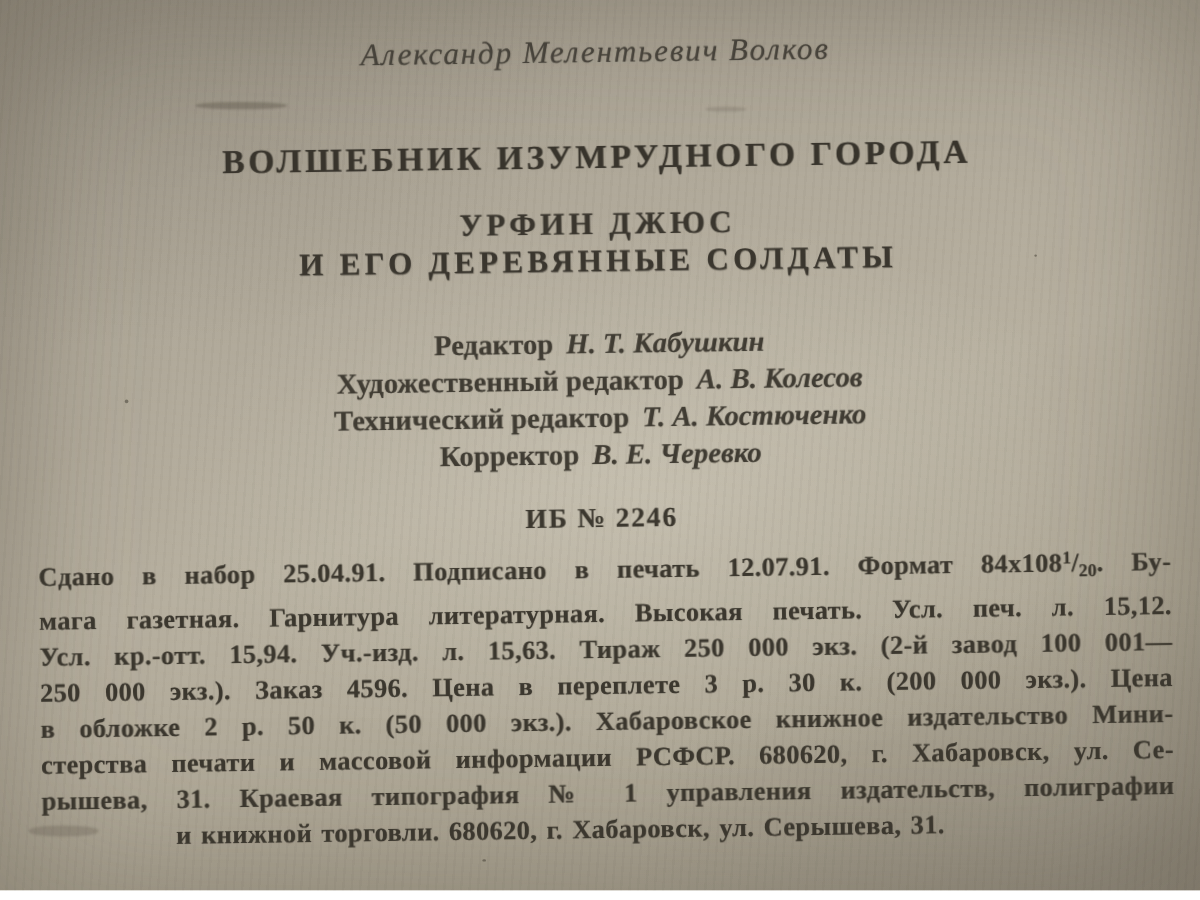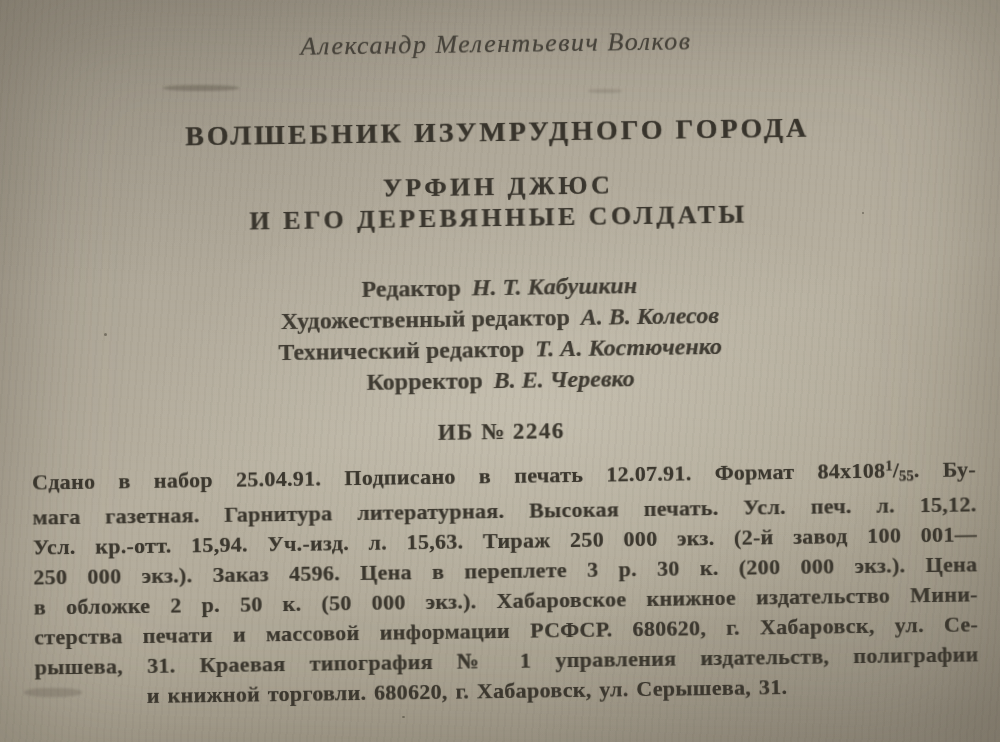--- a/index.html
+++ b/index.html
@@ -140,21 +140,21 @@
       </div>
       <div>
         <span class="role">Корректор</span><span class="name">В. Е. Черевко</span>
       </div>
     </div>
 
     <div class="center ib">ИБ № 2246</div>
 
     <div class="imprint">
       <div class="imp-line">
-        <span>Сдано в набор 25.04.91. Подписано в печать 12.07.91. Формат 84х108</span><span class="frac-num">1</span><span class="frac-sep">/</span><span class="frac-den">55</span><span>. Бу-</span>
+        <span>Сдано в набор 25.04.91. Подписано в печать 12.07.91. Формат 84х108</span><span class="frac-num">1</span><span class="frac-sep">/</span><span class="frac-den">20</span><span>. Бу-</span>
       </div>
       <div class="imp-line">мага газетная. Гарнитура литературная. Высокая печать. Усл. печ. л. 15,12.</div>
       <div class="imp-line">Усл. кр.-отт. 15,94. Уч.-изд. л. 15,63. Тираж 250 000 экз. (2-й завод 100 001—</div>
       <div class="imp-line">250 000 экз.). Заказ 4596. Цена в переплете 3 р. 30 к. (200 000 экз.). Цена</div>
       <div class="imp-line">в обложке 2 р. 50 к. (50 000 экз.). Хабаровское книжное издательство Мини-</div>
       <div class="imp-line">стерства печати и массовой информации РСФСР. 680620, г. Хабаровск, ул. Се-</div>
       <div class="imp-line">рышева, 31. Краевая типография № 1 управления издательств, полиграфии</div>
       <div class="imp-line last">и книжной торговли. 680620, г. Хабаровск, ул. Серышева, 31.</div>
     </div>
 

